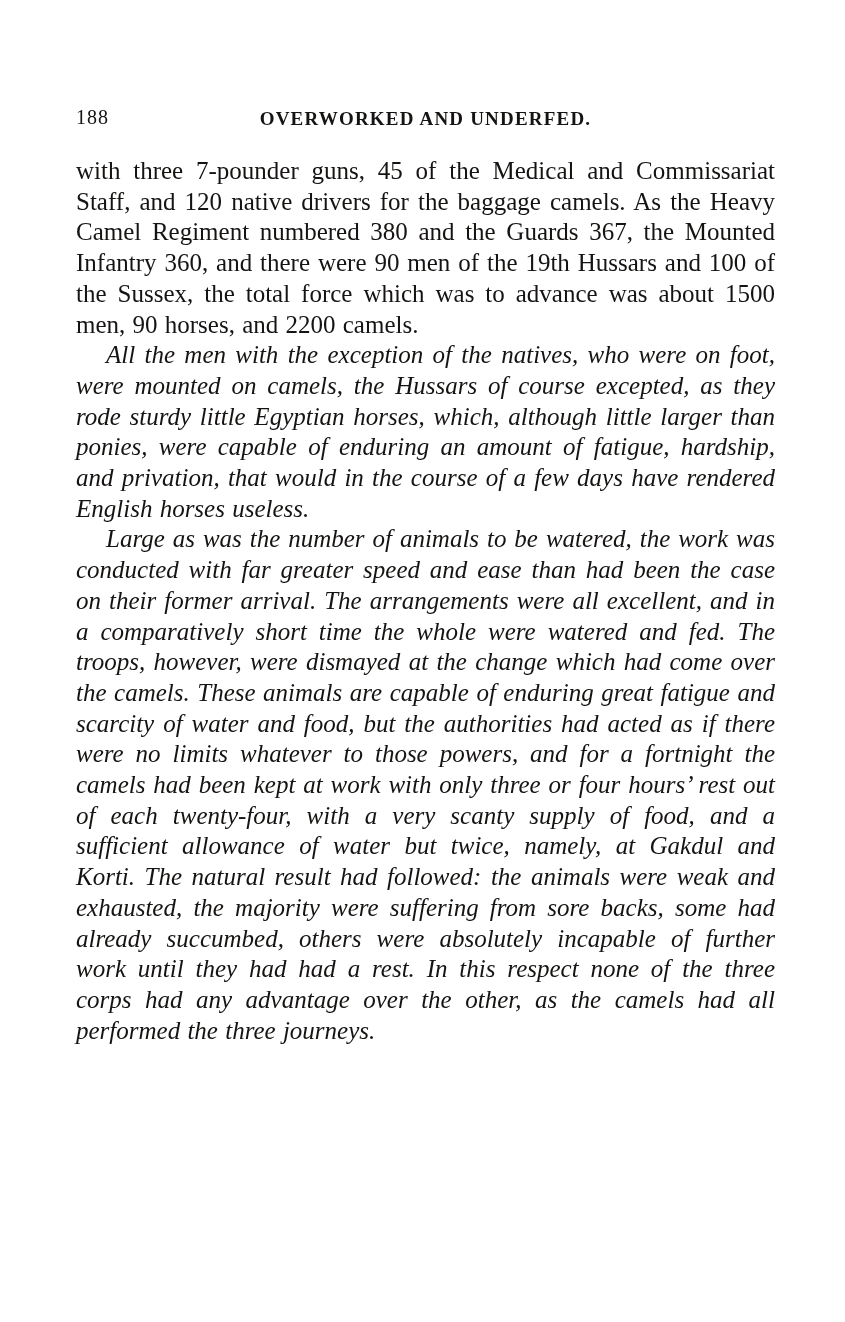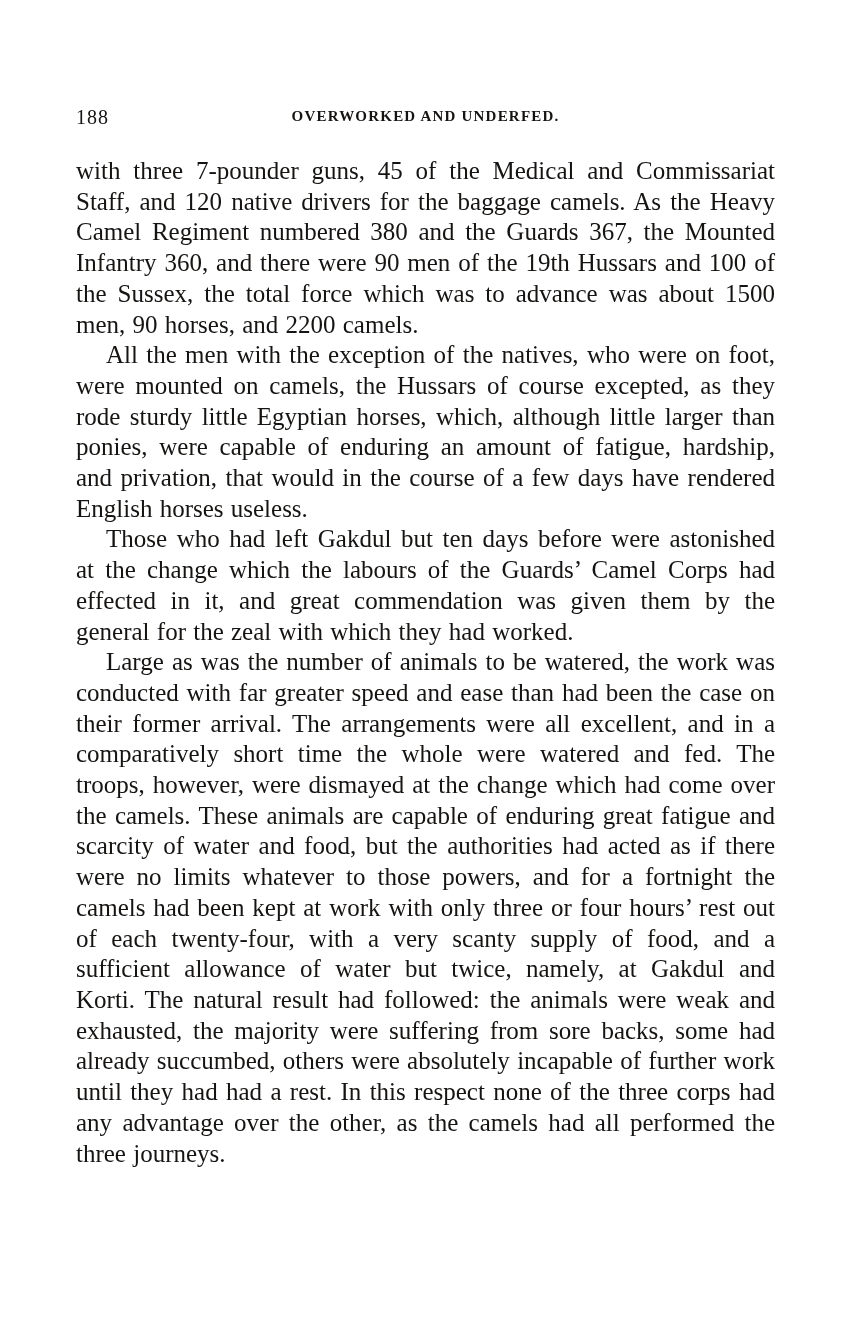--- a/index.html
+++ b/index.html
@@ -32,44 +32,44 @@
     letter-spacing: 1px;
     font-weight: normal;
   }
   .running-header {
     position: absolute;
     left: 0;
     right: 0;
     top: 2px;
     text-align: center;
     font-weight: bold;
-    font-size: 15px;
+    font-size: 19px;
     letter-spacing: 1.2px;
   }
   .body-text p {
     margin: 0;
     font-size: 25px;
     line-height: 30.7px;
     text-align: justify;
     word-spacing: 1px;
   }
   .body-text p + p {
     text-indent: 30px;
+    font-style: italic;
   }
 </style>
 </head>
 <body>
 
 <div class="page">
 
   <div class="header-row">
     <span class="page-number">188</span>
     <span class="running-header">OVERWORKED AND UNDERFED.</span>
   </div>
 
   <div class="body-text">
     <p>with three 7-pounder guns, 45 of the Medical and Commissariat Staff, and 120 native drivers for the baggage camels.  As the Heavy Camel Regiment numbered 380 and the Guards 367, the Mounted Infantry 360, and there were 90 men of the 19th Hussars and 100 of the Sussex, the total force which was to advance was about 1500 men, 90 horses, and 2200 camels.</p>
     <p>All the men with the exception of the natives, who were on foot, were mounted on camels, the Hussars of course excepted, as they rode sturdy little Egyptian horses, which, although little larger than ponies, were capable of enduring an amount of fatigue, hardship, and privation, that would in the course of a few days have rendered English horses useless.</p>
-    <p>Those who had left Gakdul but ten days before were astonished at the change which the labours of the Guards’ Camel Corps had effected in it, and great commendation was given them by the general for the zeal with which they had worked.</p>
     <p>Large as was the number of animals to be watered, the work was conducted with far greater speed and ease than had been the case on their former arrival.  The arrangements were all excellent, and in a comparatively short time the whole were watered and fed.  The troops, however, were dismayed at the change which had come over the camels.  These animals are capable of enduring great fatigue and scarcity of water and food, but the authorities had acted as if there were no limits whatever to those powers, and for a fortnight the camels had been kept at work with only three or four hours’ rest out of each twenty-four, with a very scanty supply of food, and a sufficient allowance of water but twice, namely, at Gakdul and Korti.  The natural result had followed: the animals were weak and exhausted, the majority were suffering from sore backs, some had already succumbed, others were absolutely incapable of further work until they had had a rest.  In this respect none of the three corps had any advantage over the other, as the camels had all performed the three journeys.</p>
   </div>
 
 </div>
 
 </body></html>

